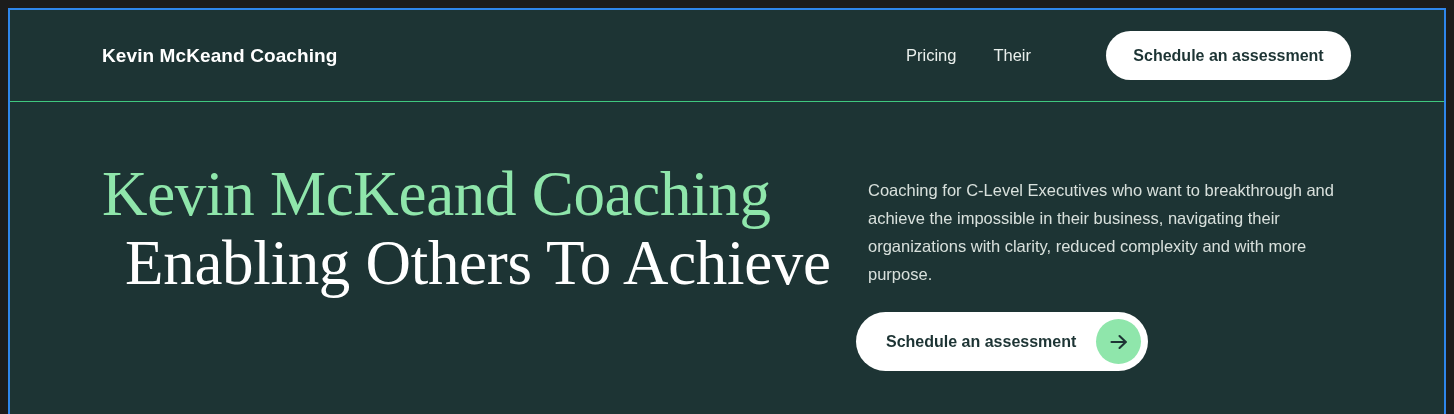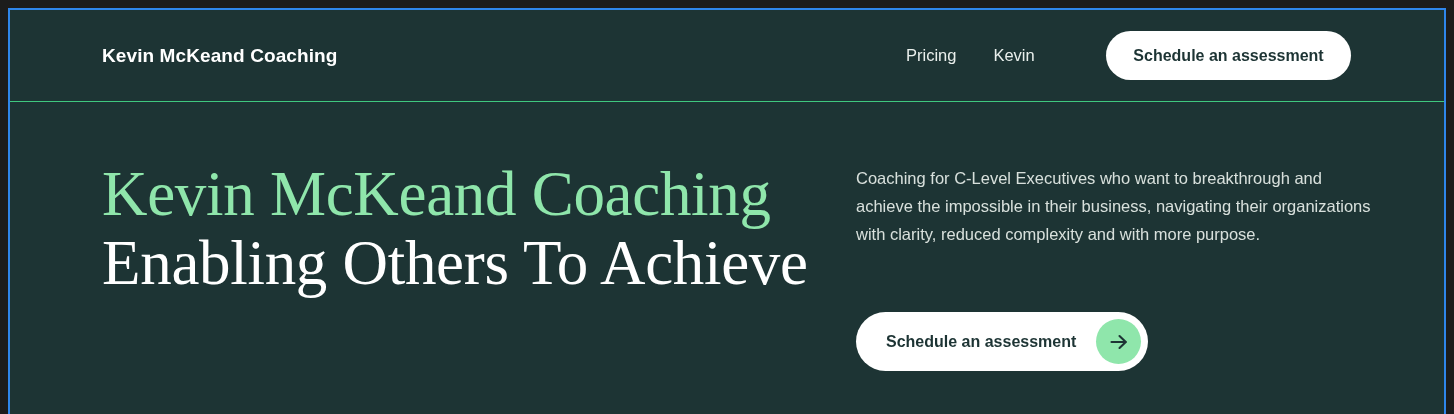--- a/index.html
+++ b/index.html
@@ -94,30 +94,31 @@
     color: #ffffff;
     letter-spacing: -0.3px;
     white-space: nowrap;
   }
   #hero-heading .accent-line {
     color: #8fe6ab;
     display: block;
   }
   #hero-heading .plain-line {
     display: block;
+    margin-left: 23px;
   }
 
   #hero-copy {
     position: absolute;
     left: 846px;
     top: 62px;
     width: 515px;
   }
   #hero-paragraph {
-    margin: 0;
+    margin: 12px;
     font-size: 16.5px;
     line-height: 28px;
     color: #d8e0dc;
   }
   #hero-cta {
     position: absolute;
     left: 846px;
     top: 210px;
     height: 59px;
     padding: 0 7px 0 30px;
@@ -150,21 +151,21 @@
 </head>
 <body>
 
 <div id="page-frame">
 
   <header id="site-header">
     <div id="brand-logo">Kevin McKeand Coaching</div>
 
     <nav id="main-nav">
       <a class="nav-link">Pricing</a>
-      <a class="nav-link">Kevin</a>
+      <a class="nav-link">Their</a>
     </nav>
 
     <button id="header-cta">Schedule an assessment</button>
   </header>
 
   <section id="hero">
 
     <h1 id="hero-heading">
       <span class="accent-line">Kevin McKeand Coaching</span>
       <span class="plain-line">Enabling Others To Achieve</span>

